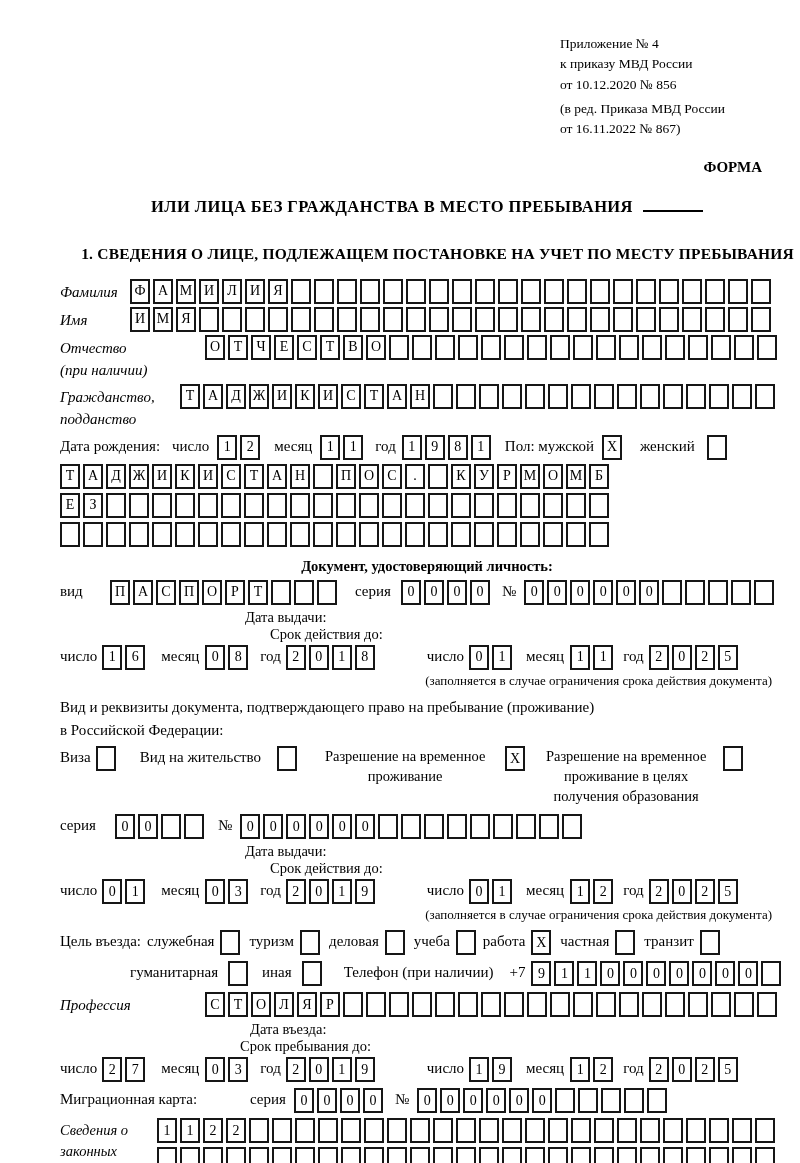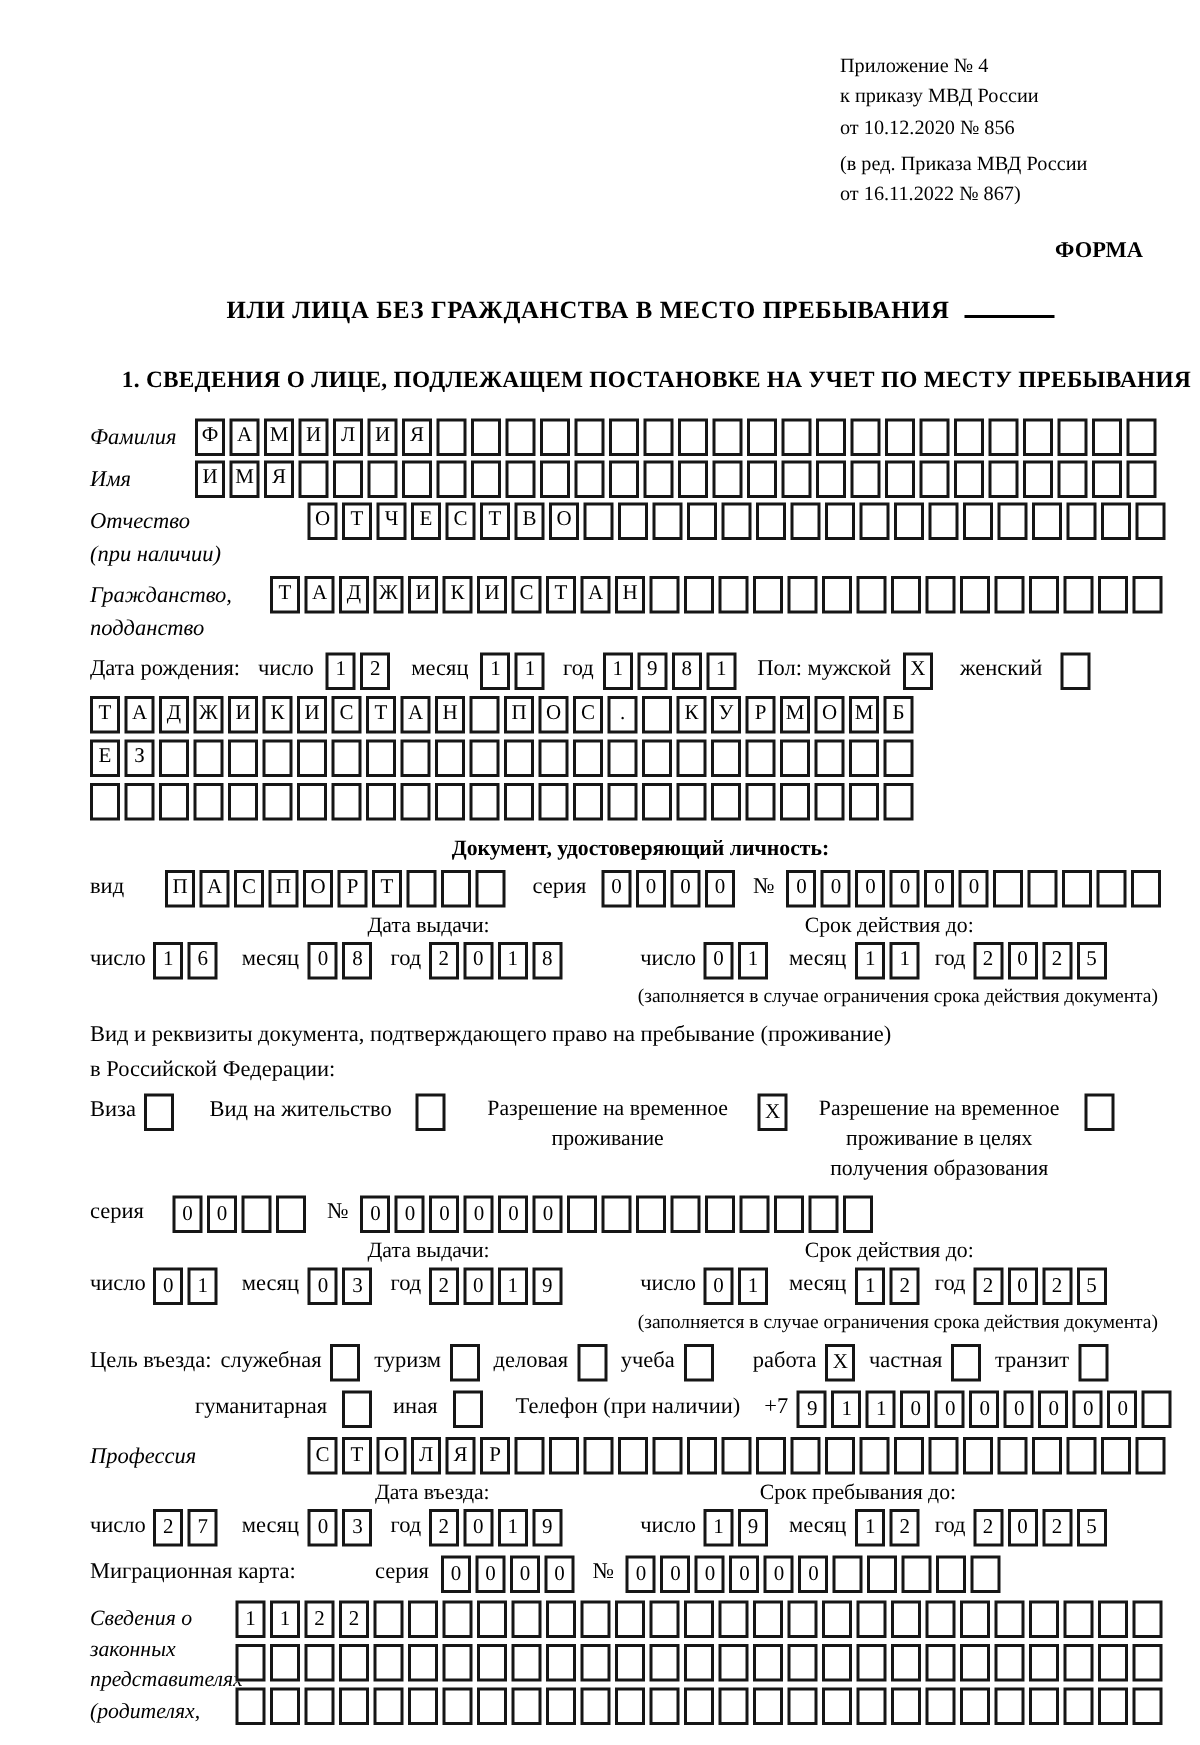--- a/index.html
+++ b/index.html
@@ -13,21 +13,21 @@
   .blank-line{display:inline-block;width:60px;border-bottom:2.5px solid #000;height:.9em;margin-left:10px;}
   .sec-title{font-weight:bold;font-size:15.5px;letter-spacing:.2px;margin:24px 0 16px -22px;white-space:nowrap;text-align:right;}
   .frow{display:flex;align-items:flex-start;margin-bottom:3px;}
   .flabel{flex:0 0 auto;line-height:22px;padding-top:2px;font-style:italic;}
   .cells{display:flex;gap:3px;flex:0 0 auto;}
   .cell{box-sizing:border-box;flex:0 0 auto;width:20px;height:25px;border:2px solid #161616;
         display:flex;align-items:center;justify-content:center;font-size:14px;background:#fff;}
   .stack > .cells{margin-bottom:4px;}
   .dlbl{padding-top:3px;white-space:nowrap;}
   .doc-heading{text-align:center;font-weight:bold;font-size:14.5px;margin:7px 0 5px;}
-  .dates-hdr{display:flex;font-size:14.5px;margin:4px 0 2px;}
+  .dates-hdr{display:flex;font-size:14.5px;margin:4px 0 2px;flex-direction:column;}
   .note-right{text-align:right;font-size:13px;padding-right:22px;margin:2px 0 7px;}
   .para{line-height:1.55;margin:4px 0 2px;}
   .opt-block{text-align:center;line-height:20px;font-size:14.5px;}
 </style>
 </head>
 <body>
 
 <div class="page">
 
   <div class="hdr">
@@ -473,21 +473,21 @@
   <div class="frow">
     <div class="dlbl">Цель въезда:</div>
     <div class="dlbl" style="margin-left:6px">служебная</div>
     <div class="cell" style="margin-left:6px"></div>
     <div class="dlbl" style="margin-left:9px">туризм</div>
     <div class="cell" style="margin-left:6px"></div>
     <div class="dlbl" style="margin-left:9px">деловая</div>
     <div class="cell" style="margin-left:6px"></div>
     <div class="dlbl" style="margin-left:9px">учеба</div>
     <div class="cell" style="margin-left:6px"></div>
-    <div class="dlbl" style="margin-left:26px">работа</div>
+    <div class="dlbl" style="margin-left:7px">работа</div>
     <div class="cell" style="margin-left:6px">X</div>
     <div class="dlbl" style="margin-left:9px">частная</div>
     <div class="cell" style="margin-left:6px"></div>
     <div class="dlbl" style="margin-left:9px">транзит</div>
     <div class="cell" style="margin-left:6px"></div>
   </div>
 
   <div class="frow" style="margin-top:6px">
     <div class="dlbl" style="margin-left:70px">гуманитарная</div>
     <div class="cell" style="margin-left:10px"></div>

